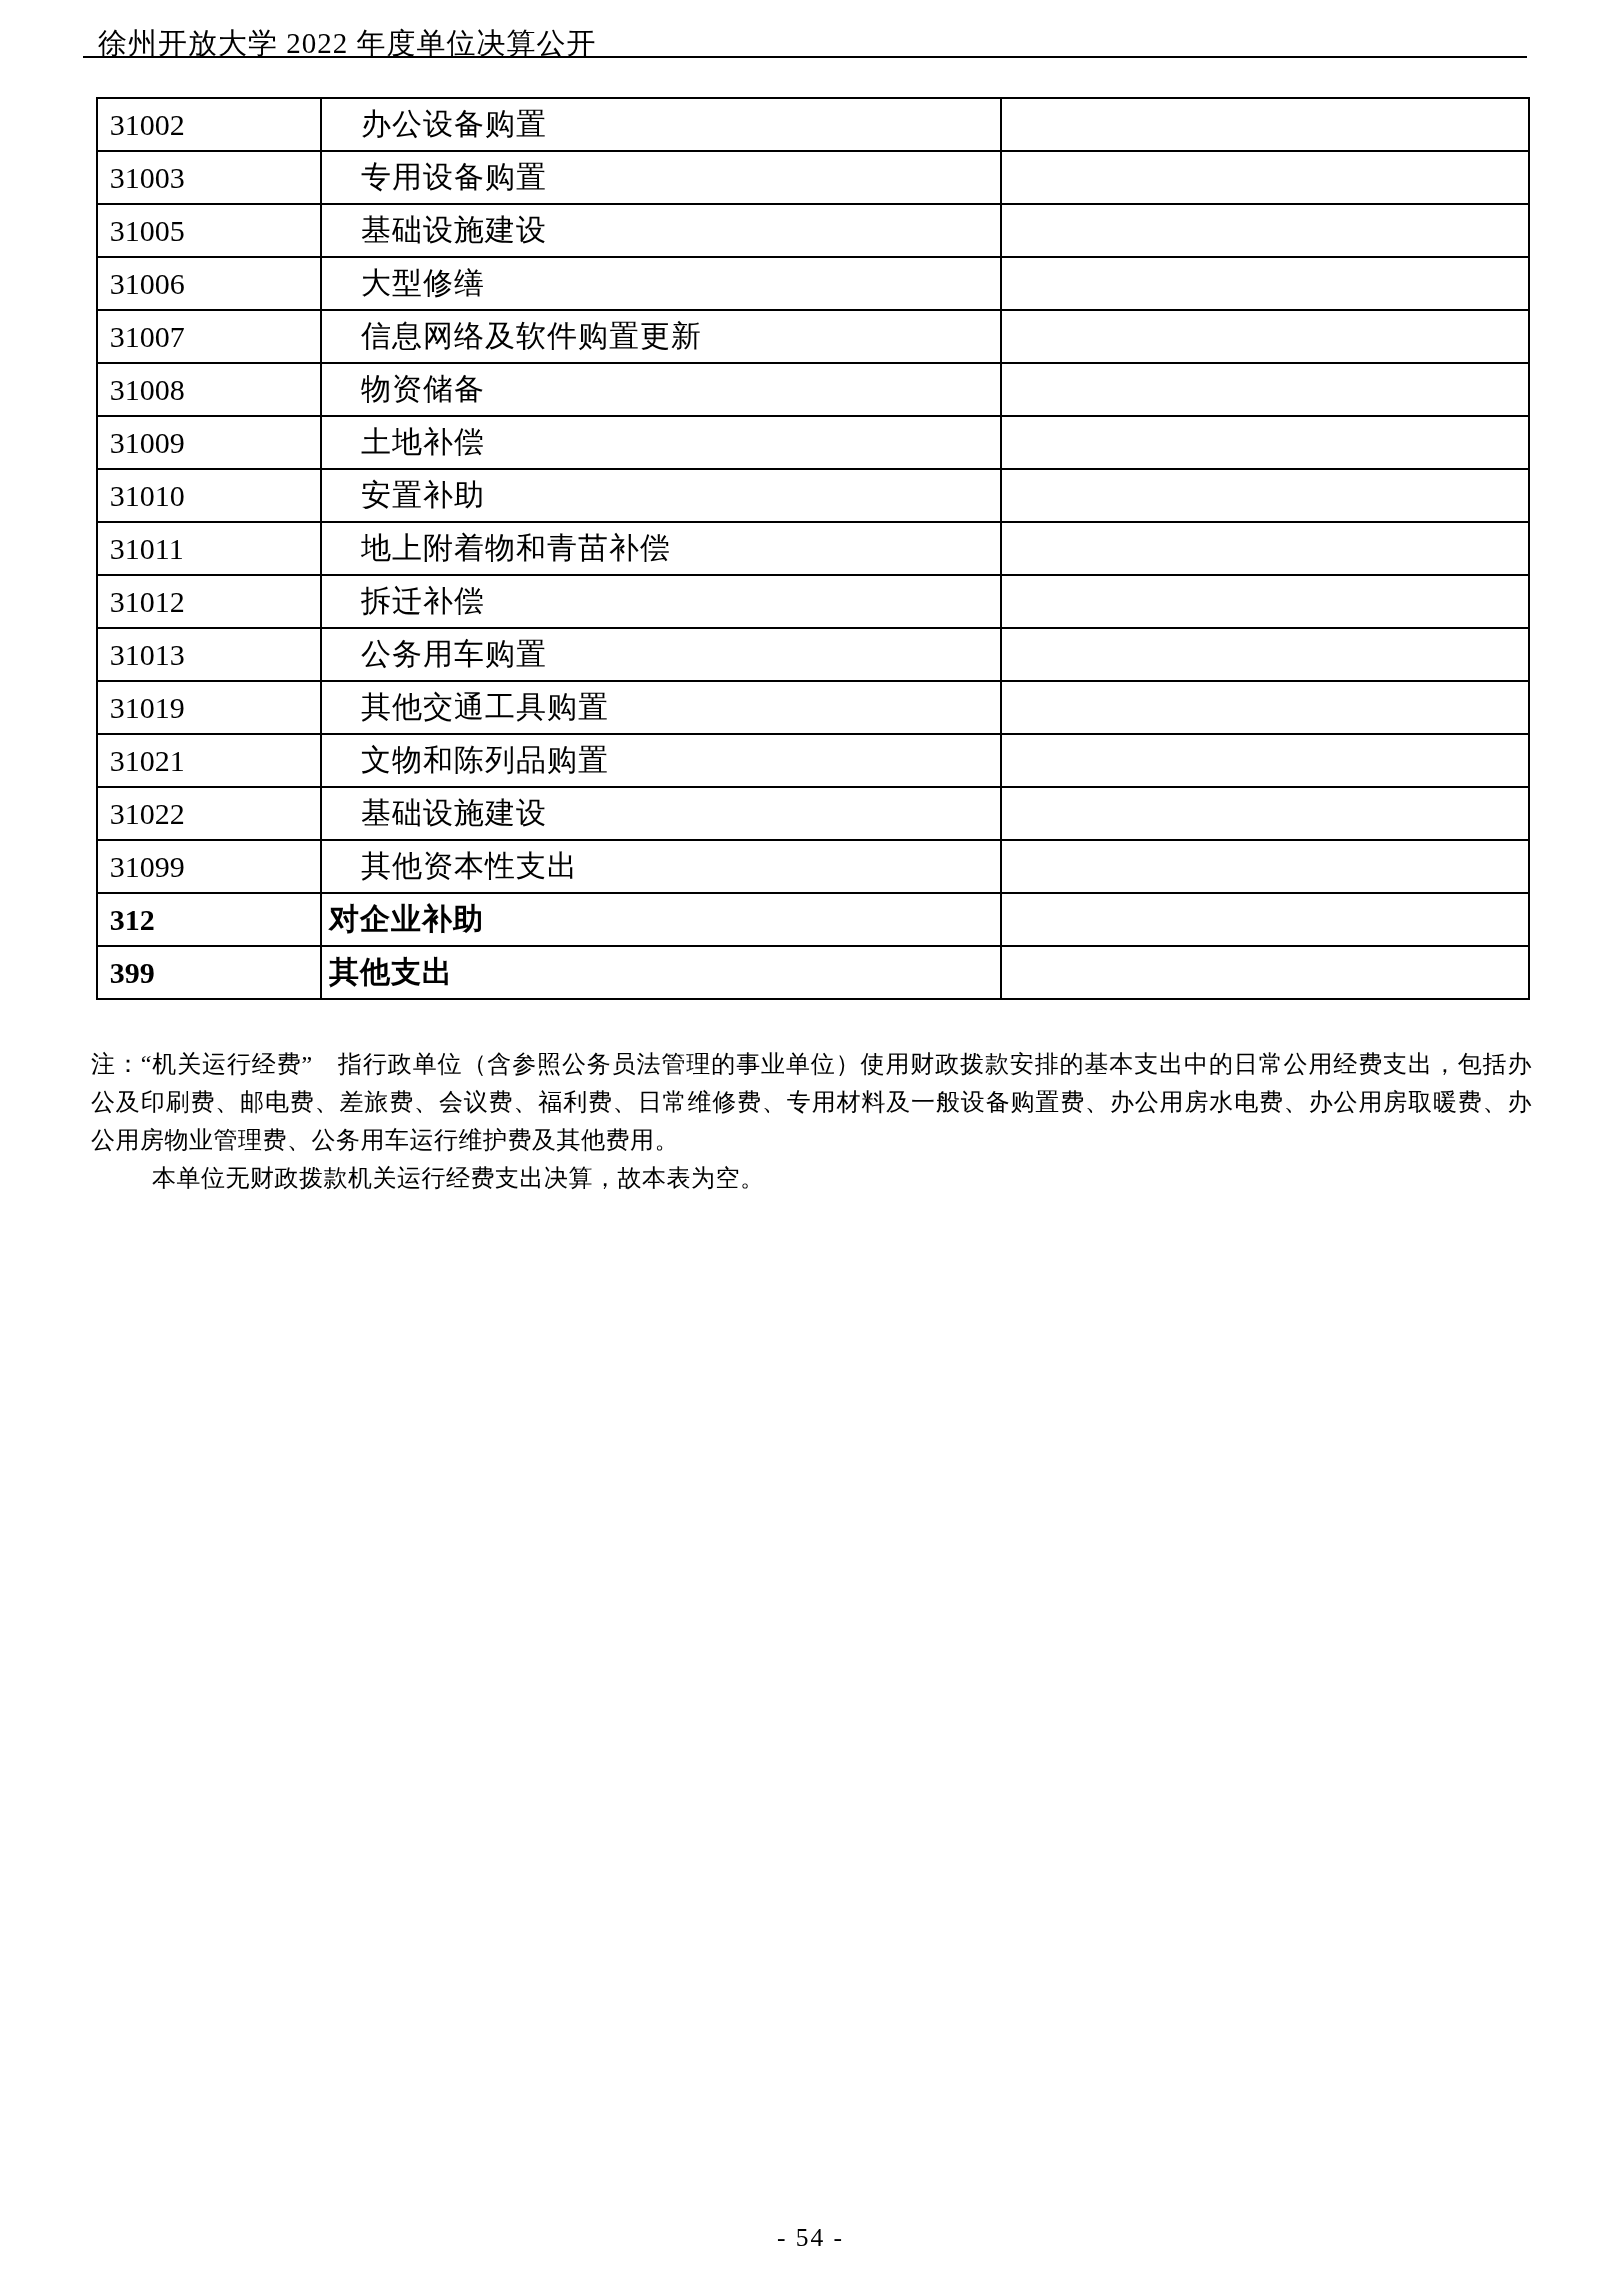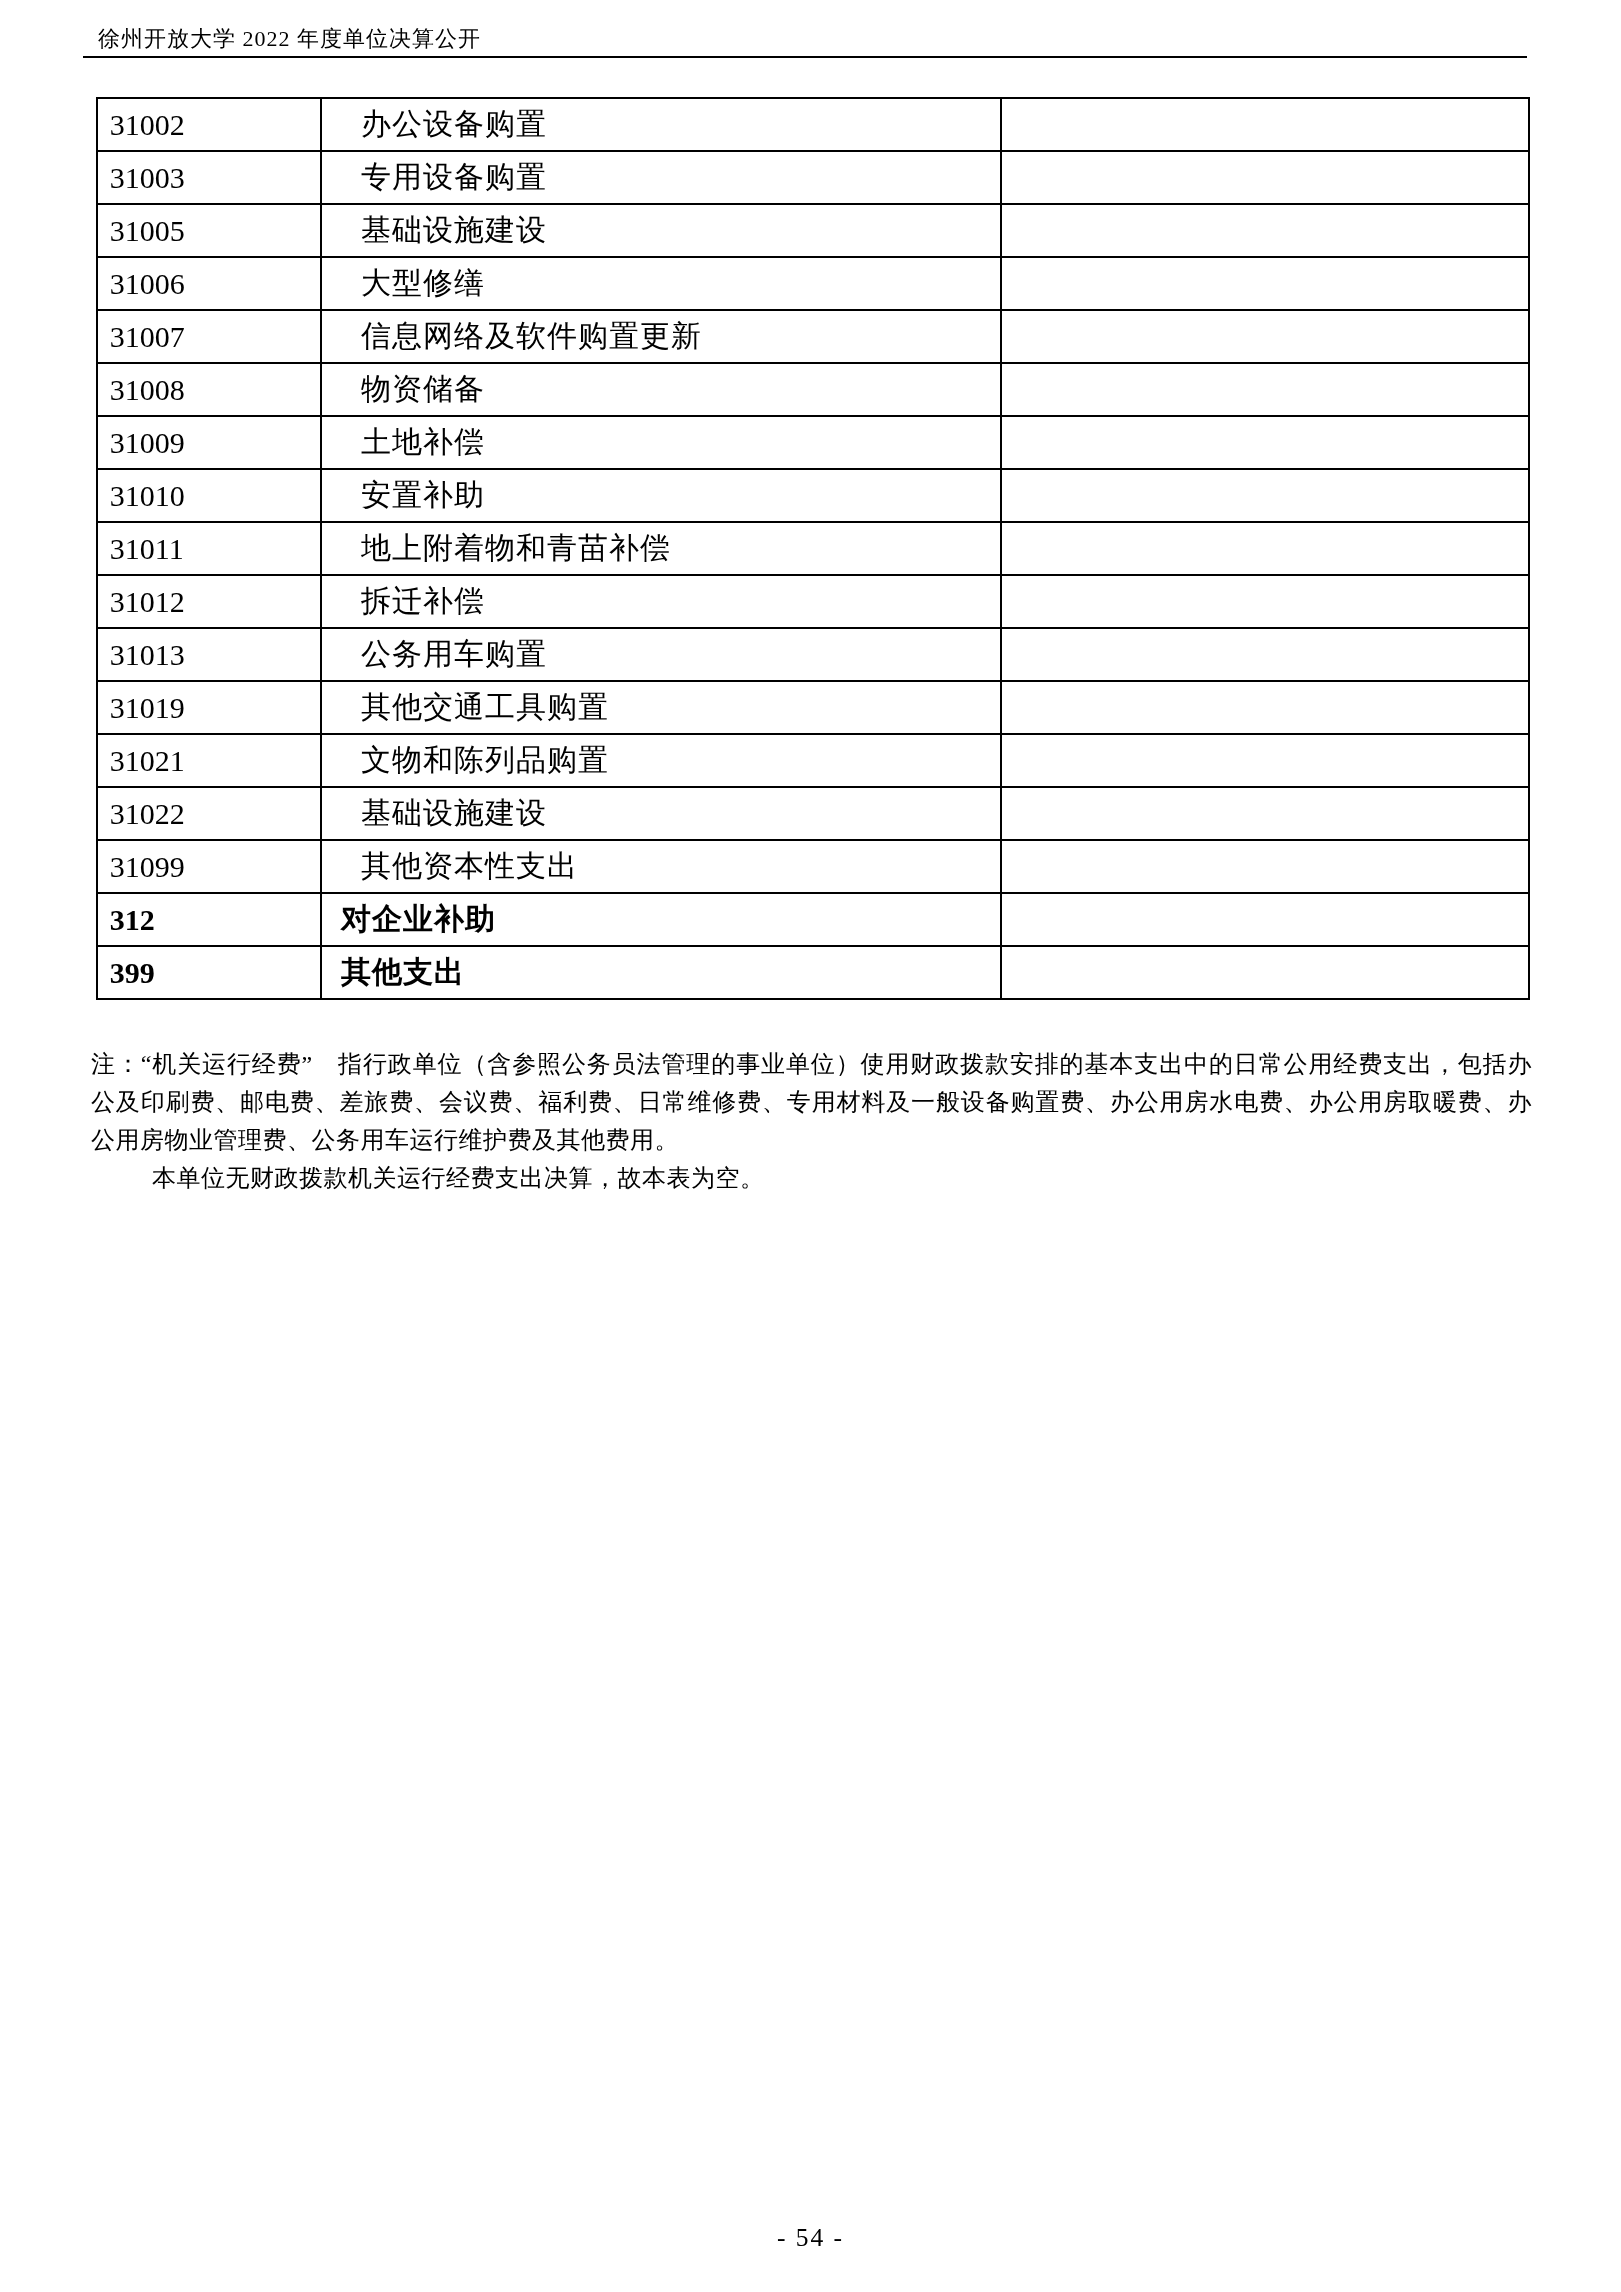--- a/index.html
+++ b/index.html
@@ -13,21 +13,21 @@
     height: 2293px;
     background: #ffffff;
     font-family: "Liberation Serif", "DejaVu Serif", serif;
     color: #000000;
     overflow: hidden;
   }
   .doc-header {
     position: absolute;
     left: 98px;
     top: 23.5px;
-    font-size: 22px;
+    font-size: 29px;
     letter-spacing: 1px;
     white-space: nowrap;
   }
   .header-rule {
     position: absolute;
     left: 83px;
     top: 56px;
     width: 1444px;
     height: 2px;
     background: #000000;
@@ -49,21 +49,21 @@
     font-size: 30px;
     vertical-align: middle;
     padding: 0;
     overflow: hidden;
     white-space: nowrap;
   }
   table.budget-table td.code  { padding-left: 11.8px; }
   table.budget-table td.name  { padding-left: 39px; letter-spacing: 1px; }
   table.budget-table td.value { }
   table.budget-table tr.bold td { font-weight: bold; }
-  table.budget-table tr.bold td.name { padding-left: 19px; }
+  table.budget-table tr.bold td.name { padding-left: 7px; }
   .note {
     position: absolute;
     left: 91px;
     top: 1045px;
     width: 1441px;
     font-size: 24px;
     line-height: 38px;
     text-align: justify;
     letter-spacing: 0.5px;
   }

